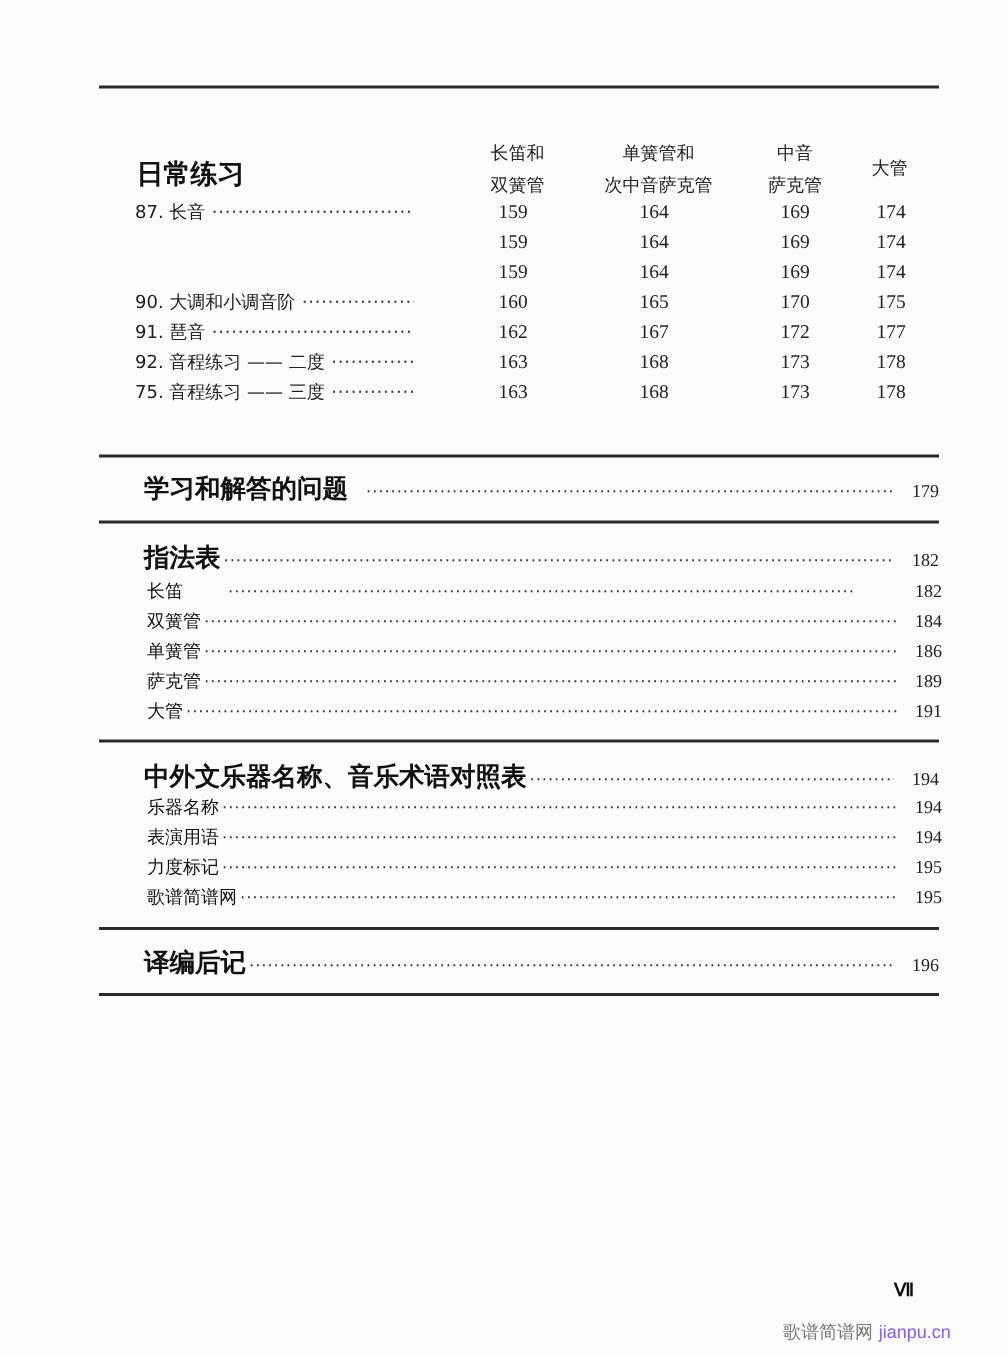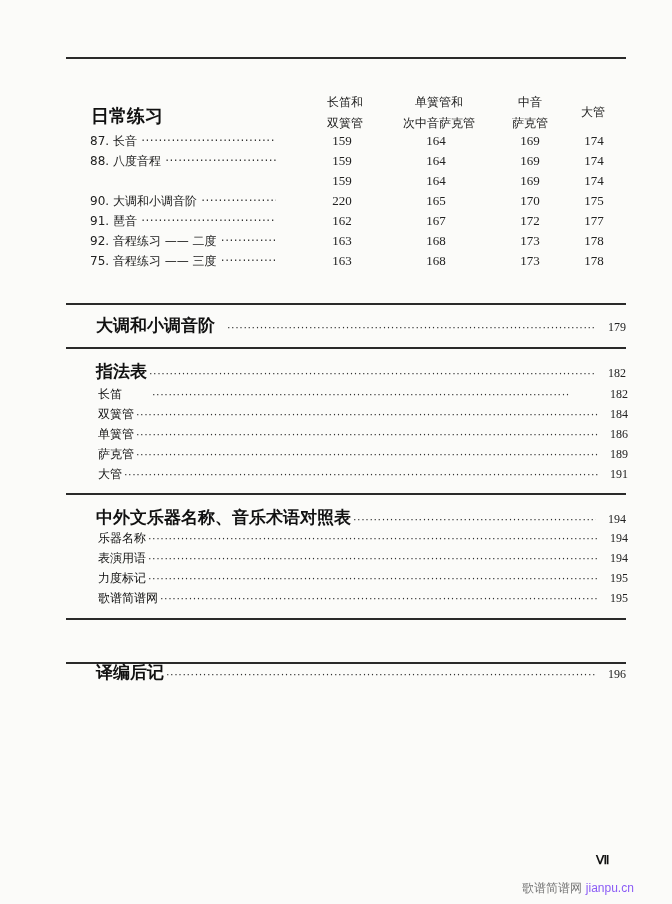--- a/index.html
+++ b/index.html
@@ -151,35 +151,34 @@
 </div>
 
 <div class="row" style="top:131px;">
   <span class="label">87. 长音</span>
   <span class="n" style="left:222px;">159</span>
   <span class="n" style="left:316px;">164</span>
   <span class="n" style="left:410px;">169</span>
   <span class="n" style="left:474px;">174</span>
 </div>
 <div class="row" style="top:151px;">
-  <span class="label">88. 八度音程</span>
   <span class="n" style="left:222px;">159</span>
   <span class="n" style="left:316px;">164</span>
   <span class="n" style="left:410px;">169</span>
   <span class="n" style="left:474px;">174</span>
 </div>
 <div class="row" style="top:171px;">
   <span class="n" style="left:222px;">159</span>
   <span class="n" style="left:316px;">164</span>
   <span class="n" style="left:410px;">169</span>
   <span class="n" style="left:474px;">174</span>
 </div>
 <div class="row" style="top:191px;">
   <span class="label">90. 大调和小调音阶</span>
-  <span class="n" style="left:222px;">220</span>
+  <span class="n" style="left:222px;">160</span>
   <span class="n" style="left:316px;">165</span>
   <span class="n" style="left:410px;">170</span>
   <span class="n" style="left:474px;">175</span>
 </div>
 <div class="row" style="top:211px;">
   <span class="label">91. 琶音</span>
   <span class="n" style="left:222px;">162</span>
   <span class="n" style="left:316px;">167</span>
   <span class="n" style="left:410px;">172</span>
   <span class="n" style="left:474px;">177</span>
@@ -193,21 +192,21 @@
 </div>
 <div class="row" style="top:251px;">
   <span class="label">75. 音程练习 —— 三度</span>
   <span class="n" style="left:222px;">163</span>
   <span class="n" style="left:316px;">168</span>
   <span class="n" style="left:410px;">173</span>
   <span class="n" style="left:474px;">178</span>
 </div>
 
 <div class="toc main" style="top:314px;">
-  <span class="t">大调和小调音阶</span>
+  <span class="t">学习和解答的问题</span>
   <span class="dots" style="margin-left:12px;"></span>
   <span class="p">179</span>
 </div>
 
 <div class="toc main" style="top:360px;">
   <span class="t">指法表</span>
   <span class="dots"></span>
   <span class="p">182</span>
 </div>
 <div class="toc sub" style="top:386px;gap:28px;">
@@ -255,21 +254,21 @@
   <span class="t">力度标记</span>
   <span class="dots"></span>
   <span class="p">195</span>
 </div>
 <div class="toc sub" style="top:590px;">
   <span class="t">歌谱简谱网</span>
   <span class="dots"></span>
   <span class="p">195</span>
 </div>
 
-<div class="toc main" style="top:630px;margin-top:31px;">
+<div class="toc main" style="top:630px;">
   <span class="t">译编后记</span>
   <span class="dots"></span>
   <span class="p">196</span>
 </div>
 
 <div class="folio">Ⅶ</div>
 
 <div class="watermark">
   <span>歌谱简谱网</span>
   <span class="wm-url">jianpu.cn</span>

